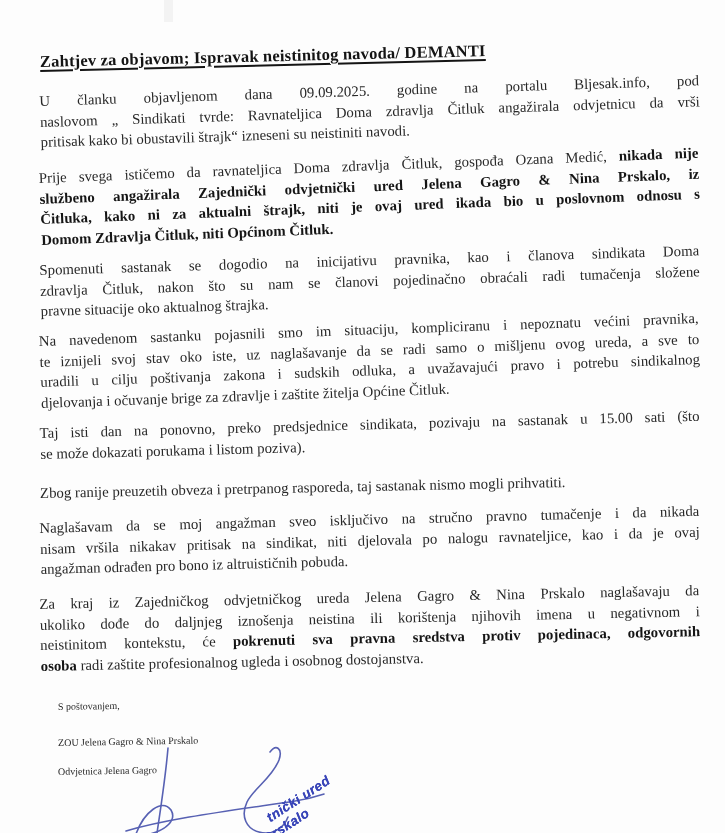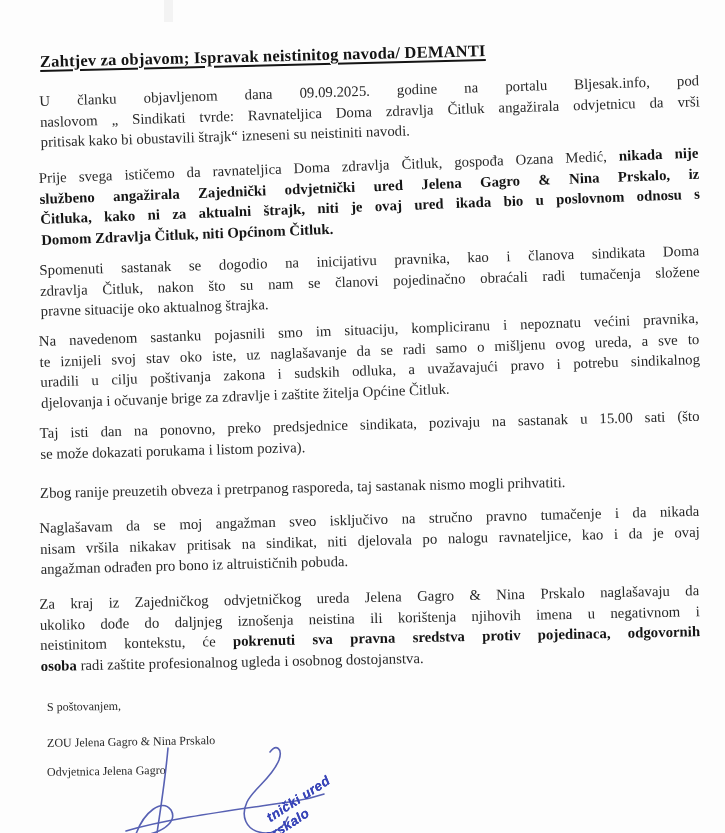--- a/index.html
+++ b/index.html
@@ -28,21 +28,21 @@
     margin-bottom:19px;
     white-space:nowrap;
   }
   .para {
     font-size:14.8px; line-height:20.5px;
     transform-origin:0 50%;
   }
   .para .line { text-align:justify; text-align-last:justify; }
   .para .line.last { text-align-last:left; }
   .para b { color:#151515; }
-  .closing { font-size:12px; line-height:20.5px; margin-left:7px; }
+  .closing { font-size:10px; line-height:20.5px; margin-left:18px; }
   .closing > div { transform:rotate(-1deg); transform-origin:0 50%; }
   .cl-salutation { margin-bottom:15px; }
   .cl-office { margin-bottom:9px; }
   .signature-svg {
     position:absolute; left:0; top:0; width:725px; height:833px;
     pointer-events:none;
   }
   .stamp {
     position:absolute; left:252px; top:820px;
     transform:rotate(-33deg); transform-origin:0 0;

